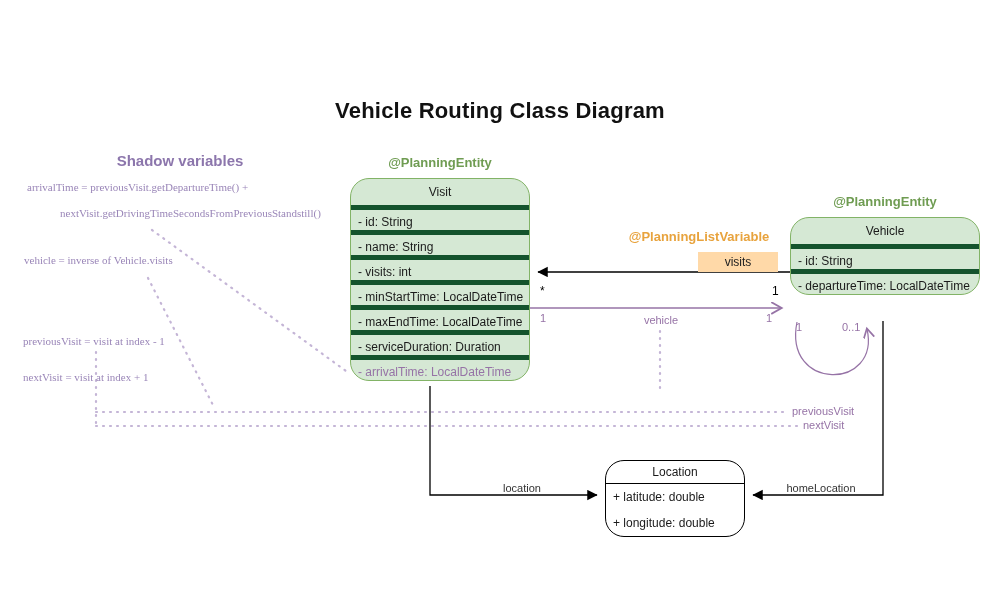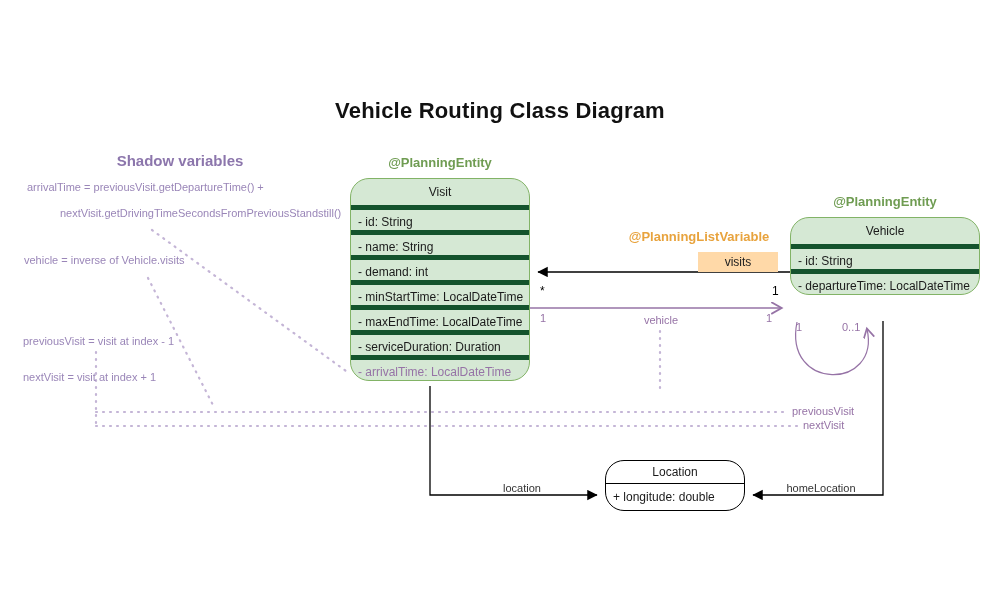--- a/index.html
+++ b/index.html
@@ -5,21 +5,21 @@
   * { margin:0; padding:0; box-sizing:border-box; }
   html,body { background:#ffffff; font-family:"Liberation Sans", sans-serif; }
   .canvas { position:relative; width:1000px; height:600px; background:#ffffff; overflow:hidden; }
   svg.wires { position:absolute; left:0; top:0; pointer-events:none; }
 
   .title { position:absolute; left:0; top:98px; width:1000px; text-align:center;
            font-size:22px; font-weight:bold; color:#111111; letter-spacing:.2px; }
 
   .shadow-heading { position:absolute; left:60px; top:152px; width:240px; text-align:center;
                     font-size:15px; font-weight:bold; color:#8c76ac; }
-  .note { position:absolute; font-size:11px; color:#9a86b8; white-space:nowrap; }
+  .note { position:absolute; font-size:11px; color:#9a86b8; white-space:nowrap;font-family:Liberation Serif, serif; }
 
   .annotation { position:absolute; text-align:center; font-size:13px; font-weight:bold; white-space:nowrap; }
   .green-anno  { color:#6f9c52; }
   .orange-anno { color:#e8a33d; }
 
   .uml { position:absolute; font-size:12px; color:#1a1a1a;border-radius:19px; }
   .uml .hdr { text-align:center; }
   .uml .row { padding-left:7px; white-space:nowrap; }
   .uml-green { background:#d5e8d4; border:1px solid #82b366; }
   .uml-green .hdr { height:26px; line-height:26px; }
@@ -77,35 +77,36 @@
 
   <div class="annotation green-anno" style="left:350px; top:155px; width:180px;">@PlanningEntity</div>
   <div class="annotation green-anno" style="left:790px; top:194px; width:190px;">@PlanningEntity</div>
   <div class="annotation orange-anno" style="left:608px; top:229px; width:182px;">@PlanningListVariable</div>
   <div class="badge" style="left:698px; top:252px; width:80px; height:20px; line-height:20px;">visits</div>
 
   <div class="uml uml-green" style="left:350px; top:178px; width:180px;">
     <div class="hdr">Visit</div>
     <div class="row">- id: String</div>
     <div class="row">- name: String</div>
-    <div class="row">- demand: int</div>
+    <div class="row">- visits: int</div>
     <div class="row">- minStartTime: LocalDateTime</div>
     <div class="row">- maxEndTime: LocalDateTime</div>
     <div class="row">- serviceDuration: Duration</div>
     <div class="row shadow-attr">- arrivalTime: LocalDateTime</div>
   </div>
 
   <div class="uml uml-green" style="left:790px; top:217px; width:190px;">
     <div class="hdr">Vehicle</div>
     <div class="row">- id: String</div>
     <div class="row">- departureTime: LocalDateTime</div>
   </div>
 
   <div class="uml uml-white" style="left:605px; top:460px; width:140px;">
     <div class="hdr">Location</div>
+    <div class="row">+ latitude: double</div>
     <div class="row">+ longitude: double</div>
   </div>
 
   <div class="mult" style="left:540px; top:284px;">*</div>
   <div class="mult" style="left:772px; top:284px;">1</div>
 
   <div class="mult p" style="left:540px; top:312px;">1</div>
   <div class="elabel p" style="left:631px; top:314px; width:60px;">vehicle</div>
   <div class="mult p" style="left:766px; top:312px;">1</div>
 

